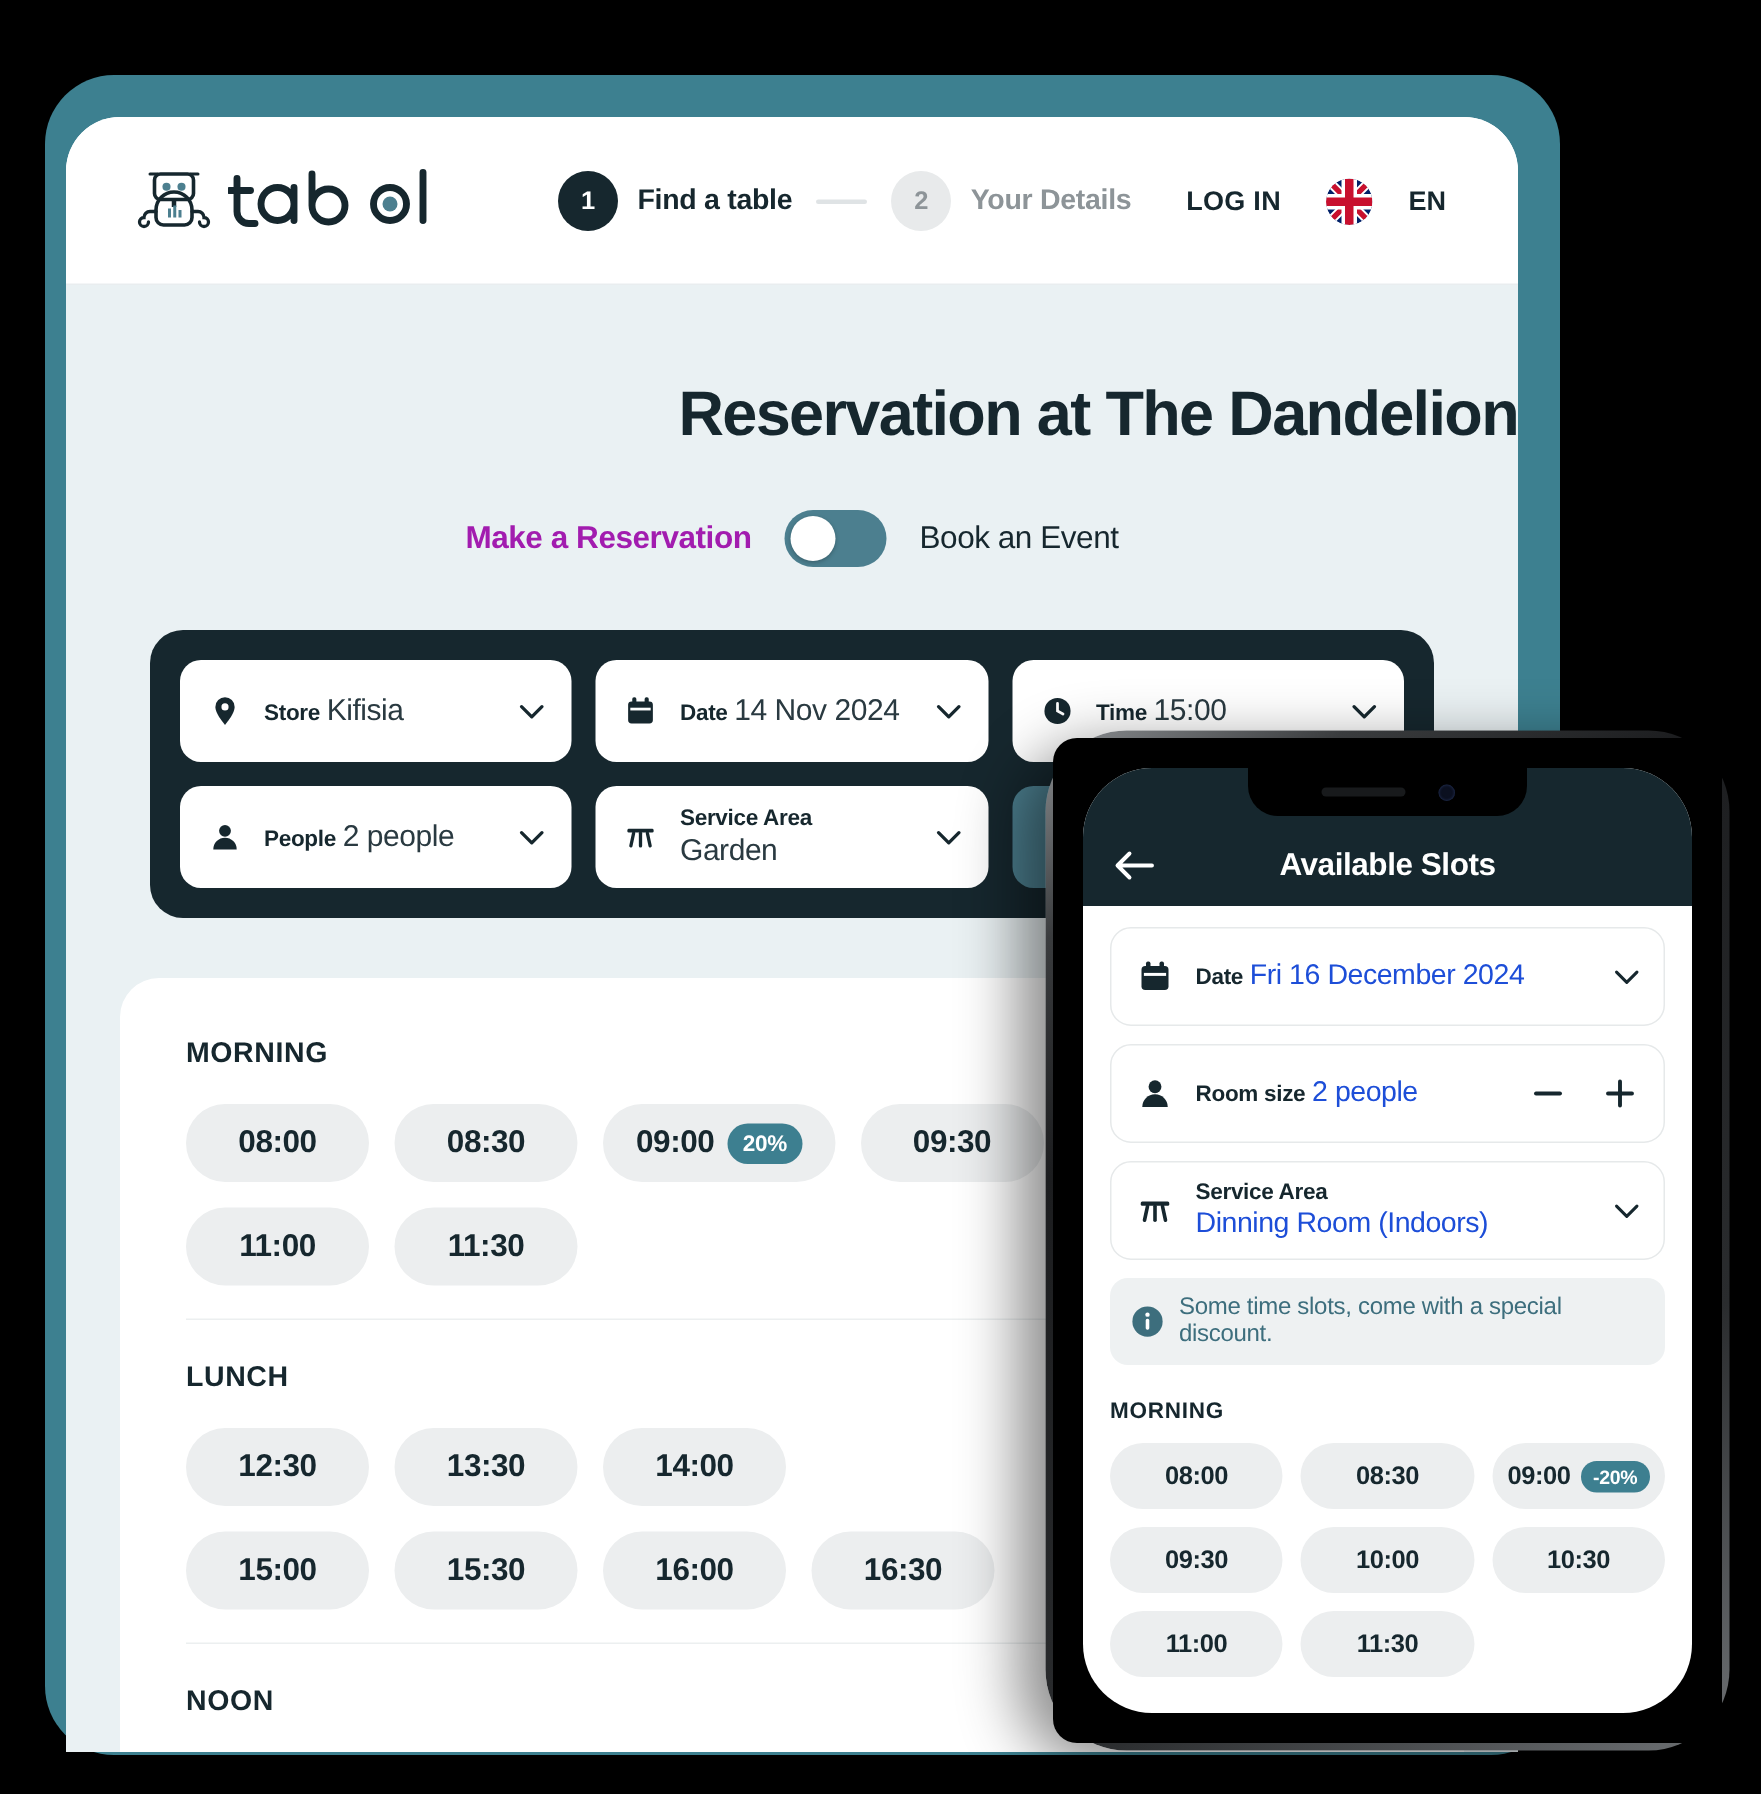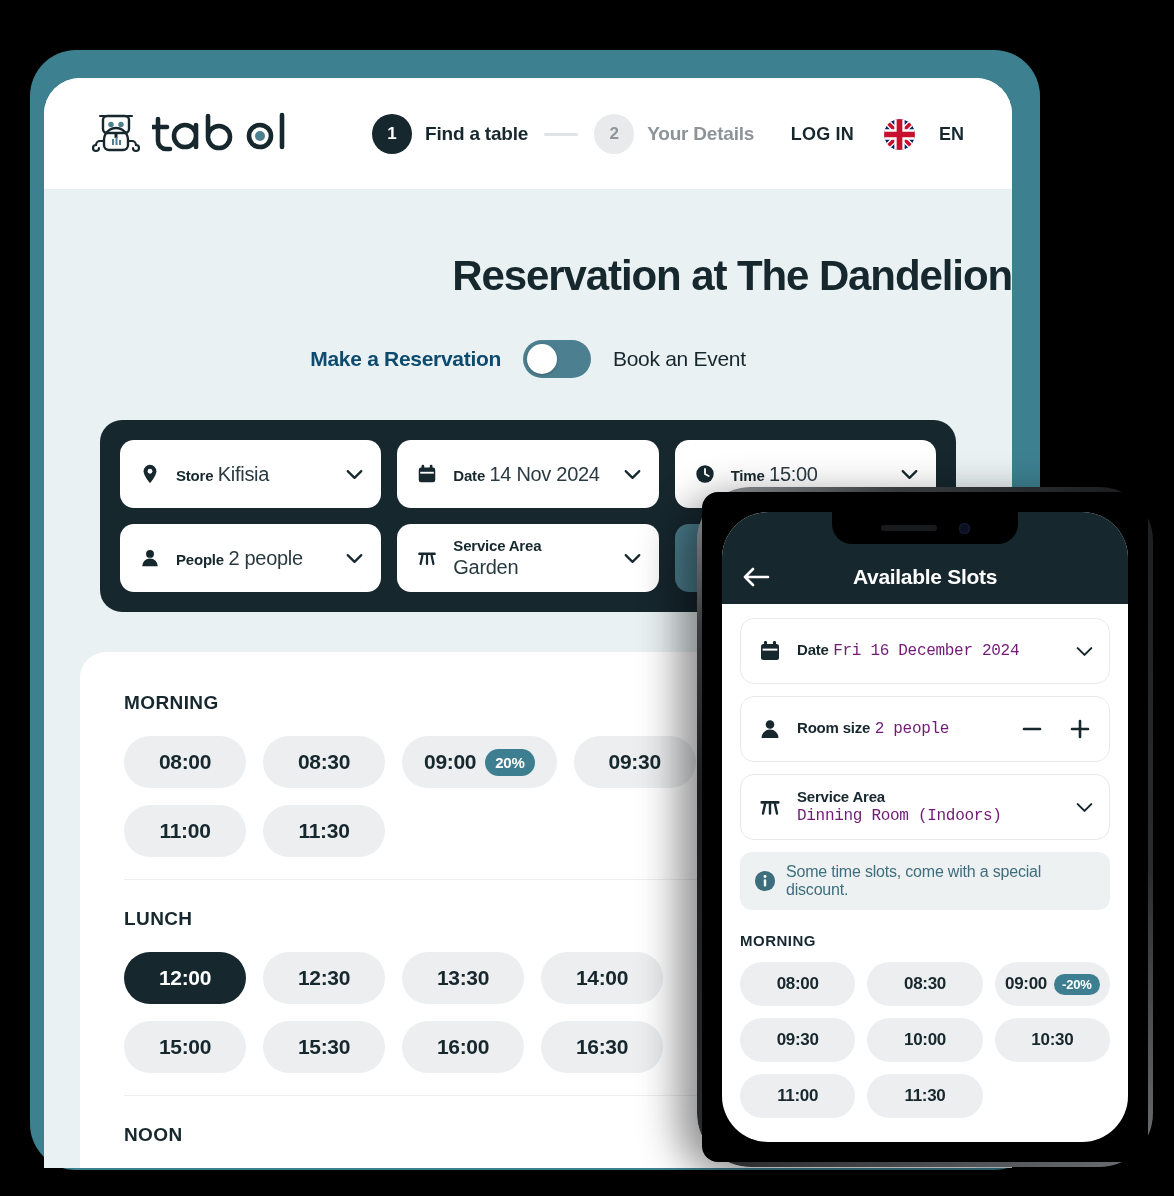--- a/index.html
+++ b/index.html
@@ -101,21 +101,21 @@
     font-weight: bold;
     color: #16272e;
     letter-spacing: -1.1px;
     padding-top: 62px;
   }
 
   #toggle-row {
     display: flex; align-items: center; justify-content: center;
     gap: 22px; margin-top: 40px;
   }
-  .toggle-label-left { font-size: 21px; font-weight: bold; color: #0c4a6e; letter-spacing: -0.3px; }
+  .toggle-label-left { font-size: 21px; font-weight: bold; color: #a21caf; letter-spacing: -0.3px; }
   .toggle-label-right { font-size: 21px; font-weight: normal; color: #16272e; letter-spacing: -0.3px; }
   .toggle-switch {
     width: 68px; height: 38px; border-radius: 20px;
     background: #4c7f8f; position: relative; cursor: pointer; flex: none;
   }
   .toggle-knob {
     position: absolute; left: 4px; top: 4px;
     width: 30px; height: 30px; border-radius: 50%;
     background: #ffffff;
     box-shadow: 0 1px 3px rgba(0,0,0,.25);
@@ -255,21 +255,21 @@
     border-radius: 14px;
     min-height: 66px;
     display: flex; align-items: center;
     padding: 0 16px;
     gap: 14px;
     margin-bottom: 12px;
   }
   .m-field-icon { width: 26px; height: 26px; flex: none; display: flex; align-items: center; justify-content: center; }
   .m-texts { flex: 1; min-width: 0; }
   .m-label { font-size: 15px; font-weight: bold; color: #16272e; line-height: 1.2; letter-spacing: -0.2px; }
-  .m-value { font-size: 16px; color: #701a75; line-height: 1.3; letter-spacing: -0.3px; white-space: nowrap; overflow: hidden; font-family: Liberation Mono, monospace; }
+  .m-value { font-size: 19px; color: #1d4ed8; line-height: 1.3; letter-spacing: -0.3px; white-space: nowrap; overflow: hidden; }
   .stepper { display: flex; align-items: center; gap: 22px; flex: none; }
   .step-btn {
     background: none; border: none; cursor: pointer;
     width: 26px; height: 26px;
     display: flex; align-items: center; justify-content: center;
   }
 
   #info-banner {
     background: #eef1f2;
     border-radius: 12px;
@@ -507,23 +507,20 @@
               </button>
             <button class="slot">
                 <span>11:30</span>
               </button>
           </div>
         </div>
 
         <div class="slot-group">
           <div class="group-title">LUNCH</div>
           <div class="slot-row">
-            <button class="slot selected">
-                <span>12:00</span>
-              </button>
             <button class="slot">
                 <span>12:30</span>
               </button>
             <button class="slot">
                 <span>13:30</span>
               </button>
             <button class="slot">
                 <span>14:00</span>
               </button>
           </div>

